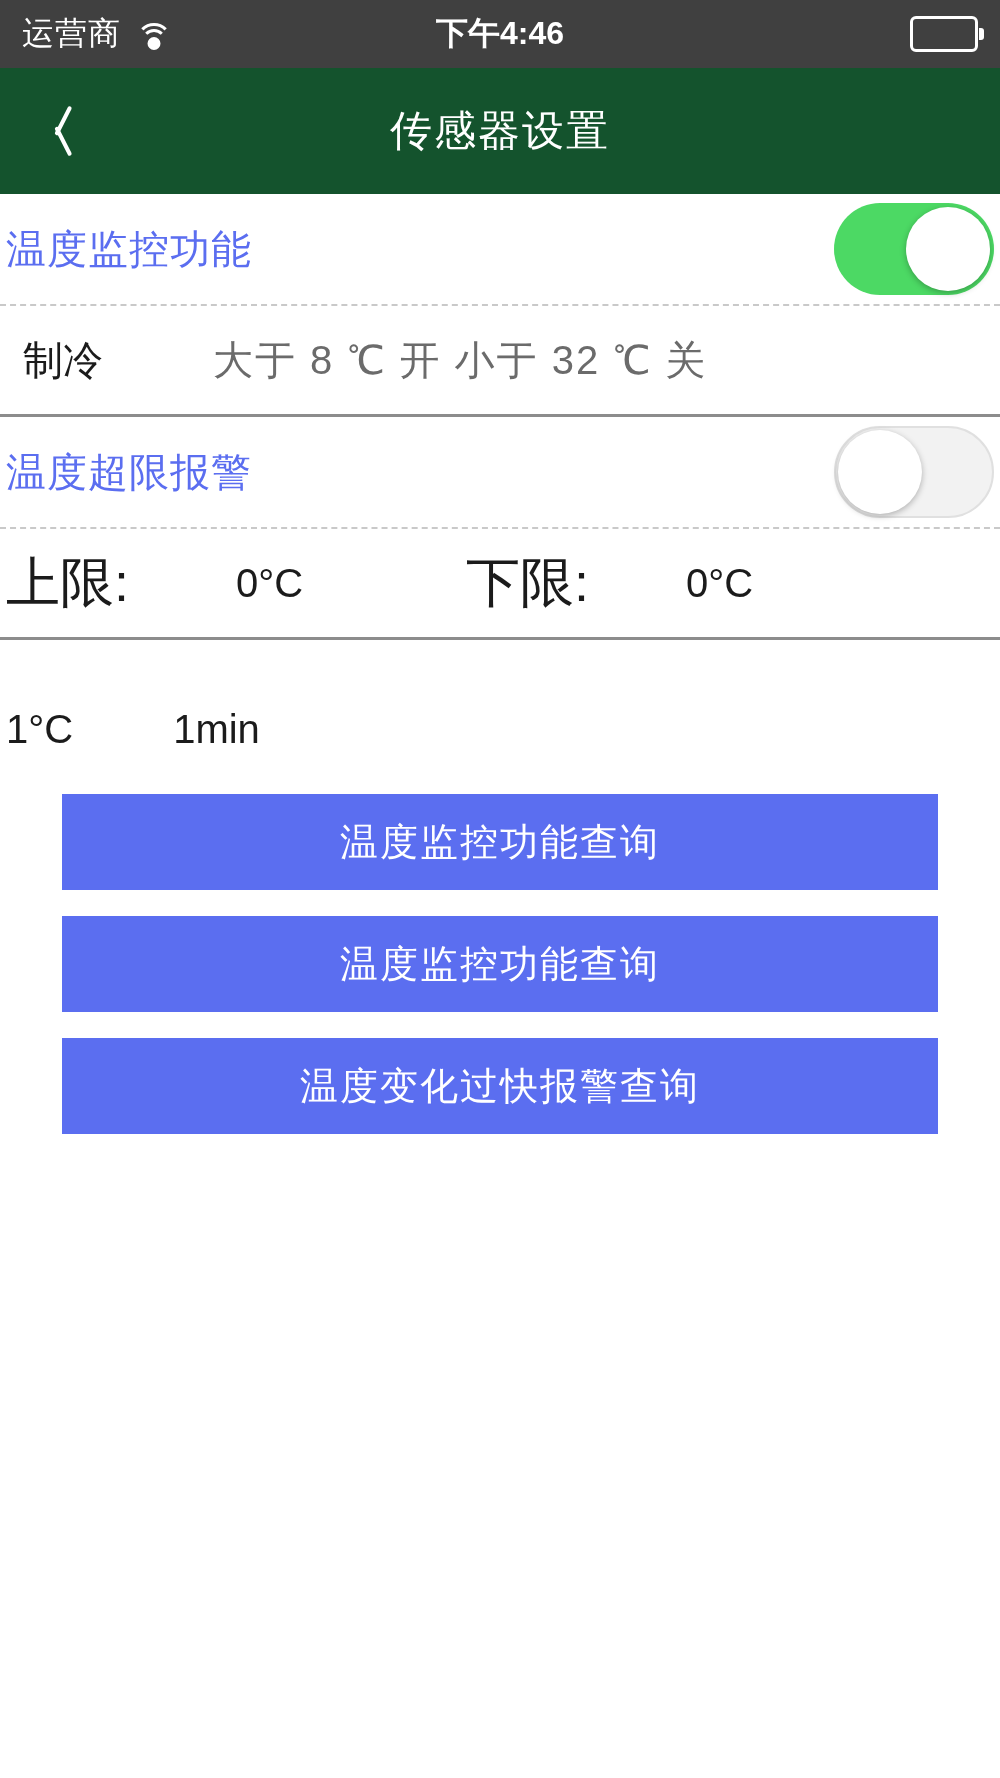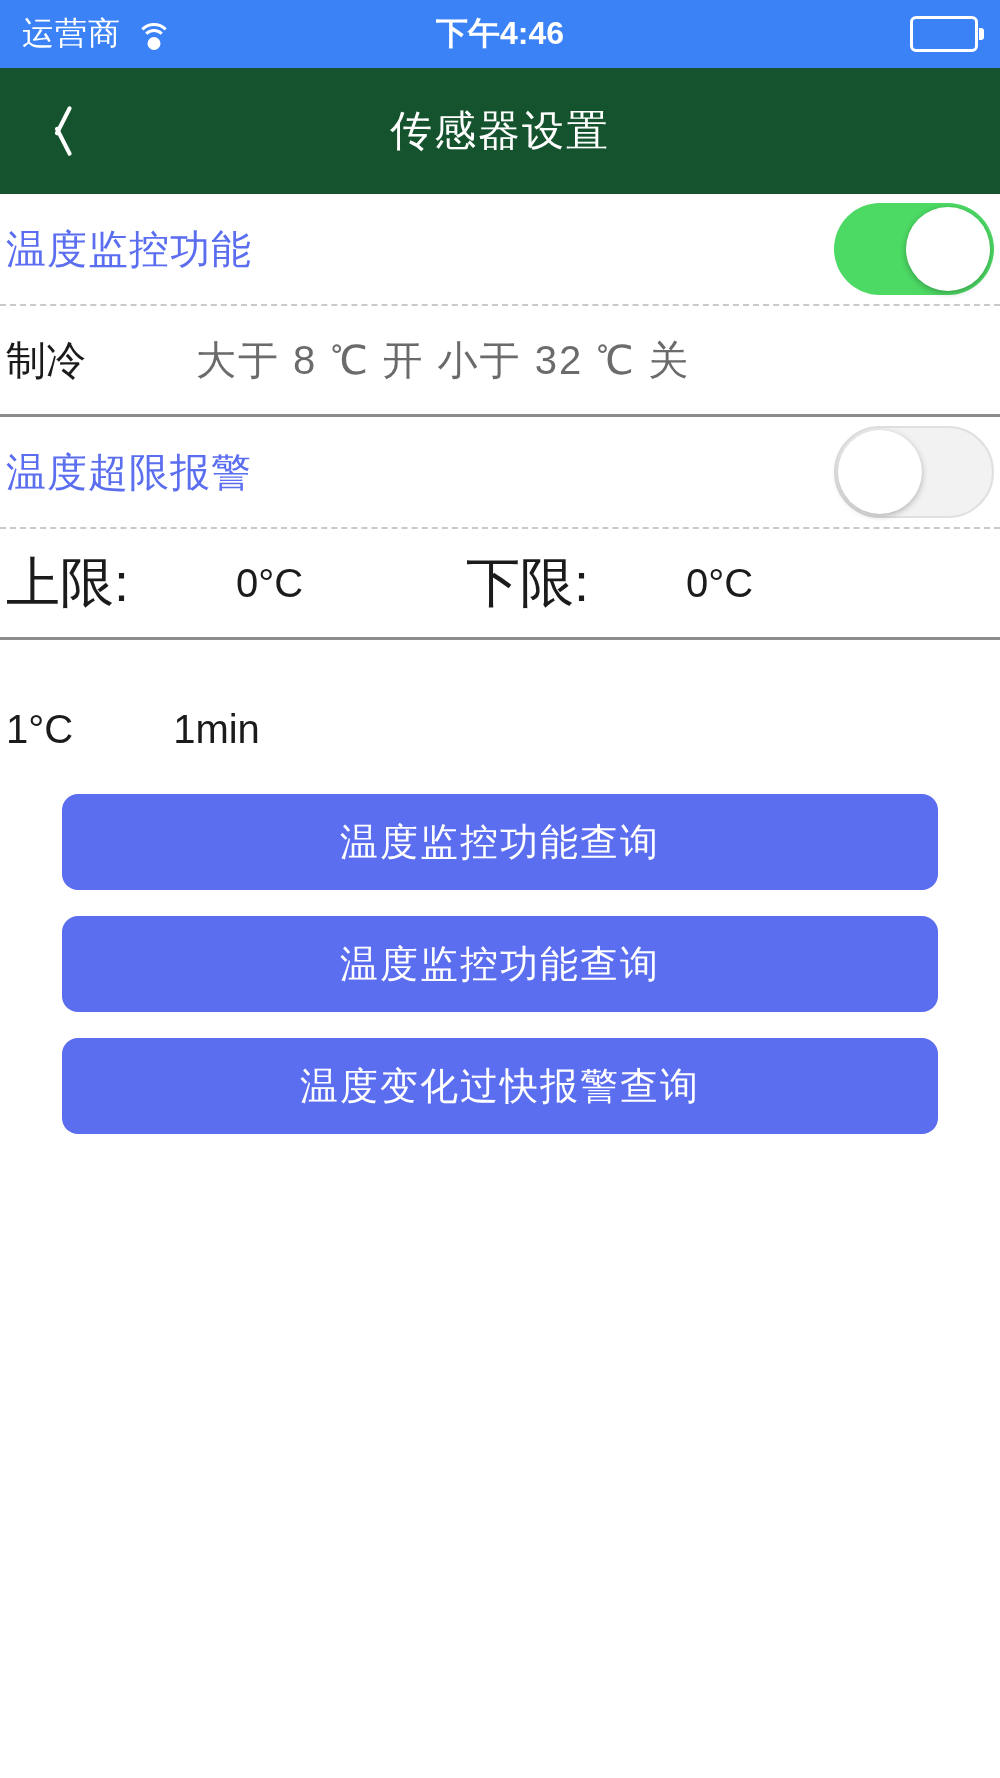--- a/index.html
+++ b/index.html
@@ -10,21 +10,21 @@
     width: 1000px;
     height: 1778px;
     background: #ffffff;
     font-family: "Liberation Sans", sans-serif;
     overflow: hidden;
   }
 
   
   .status-bar {
     height: 68px;
-    background: #3b82f6;
+    background: #404040;
     display: flex;
     align-items: center;
     position: relative;
     color: #ffffff;
     box-sizing: border-box;
     padding: 0 22px;
   }
   .status-left {
     display: flex;
     align-items: center;
@@ -190,20 +190,21 @@
   .switch.off .knob { left: 2px; top: 2px; }
 
   
   .row-values {
     height: 108px;
   }
   .cool-label {
     font-size: 40px;
     color: #1b1b1b;
     min-width: 190px;
+    margin-left: 17px;
   }
   .cool-desc {
     font-size: 40px;
     color: #6b6b6b;
     letter-spacing: 2px;
   }
   .limit-row {
     height: 108px;
     display: flex;
     align-items: center;
@@ -235,21 +236,21 @@
   
   .buttons {
     padding: 42px 62px 0 62px;
     display: flex;
     flex-direction: column;
     gap: 26px;
   }
   .qbtn {
     height: 96px;
     background: #5b6ef0;
-    border-radius: 16px;
+    border-radius: 0;
     color: #ffffff;
     font-size: 38px;
     letter-spacing: 2px;
     display: flex;
     align-items: center;
     justify-content: center;
     border: none;
     font-family: "Liberation Sans", sans-serif;
     cursor: pointer;
   }

